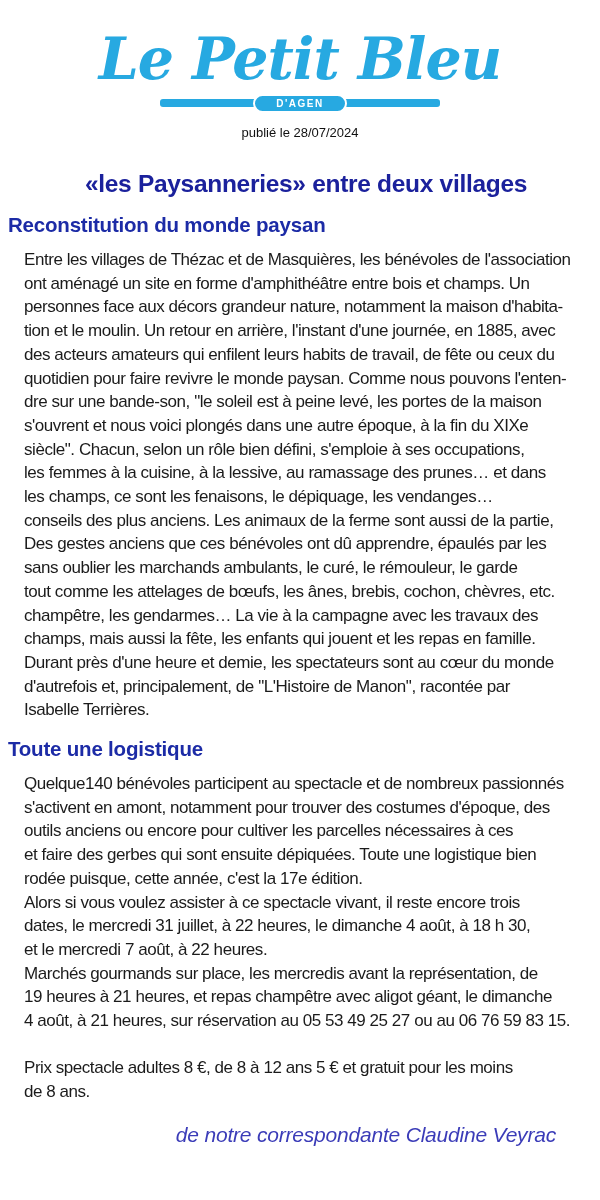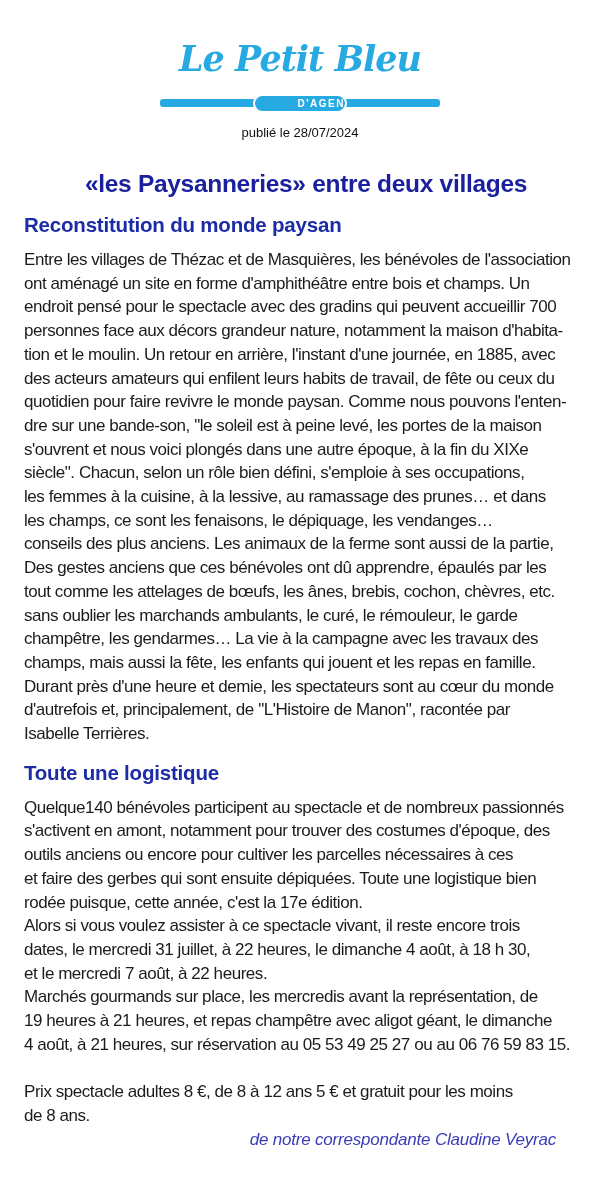--- a/index.html
+++ b/index.html
@@ -11,21 +11,21 @@
     overflow: hidden;
     font-family: "Liberation Sans", sans-serif;
     color: #1b1b1b;
   }
   
   .masthead { text-align: center; padding-top: 33px; }
   .logo {
     font-family: "DejaVu Serif", serif;
     font-style: italic;
     font-weight: bold;
-    font-size: 35px;
+    font-size: 57px;
     line-height: 52px;
     letter-spacing: -1px;
     color: var(--brand, #27a9e1);
   }
   .bar-wrap {
     position: relative;
     width: 280px;
     height: 19px;
     margin: 9px auto 0 auto;
   }
@@ -45,62 +45,62 @@
     height: 19px;
     box-sizing: border-box;
     background: var(--brand, #27a9e1);
     border: 2px solid #ffffff;
     border-radius: 10px;
     color: #ffffff;
     font-size: 10px;
     font-weight: bold;
     letter-spacing: 1.5px;
     line-height: 15px;
-    text-align: right;
+    text-align: center;
   }
   .published {
     margin-top: 12px;
     font-size: 13px;
     color: #111111;
   }
   
   .title {
     margin: 30px 0 0 12px;
     text-align: center;
     font-size: 24.5px;
     line-height: 28px;
     font-weight: bold;
     letter-spacing: -0.3px;
     color: var(--title-color, #1b219c);
   }
   .section-heading {
     margin-top: 15px;
-    padding-left: 24px;
+    padding-left: 8px;
     font-size: 20.5px;
     line-height: 24px;
     font-weight: bold;
     letter-spacing: -0.2px;
     color: var(--heading-color, #1c2ba6);
   }
   .section-body { margin-top: 11px; }
   .para + .para { margin-top: 23.7px; }
   .body-line {
     padding-left: 24px;
     font-size: 17px;
     line-height: 23.7px;
     letter-spacing: -0.45px;
     white-space: nowrap;
     color: var(--body-color, #1b1b1b);
   }
   .byline {
-    margin-top: 2px;
+    margin-top: 19px;
     padding-right: 44px;
     text-align: right;
     font-style: italic;
-    font-size: 17px;
+    font-size: 21px;
     letter-spacing: -0.2px;
     color: var(--byline-color, #3b3cb8);
   }
 </style>
 </head>
 <body>
 
 <div class="page">
 
   <div class="masthead">
@@ -113,34 +113,33 @@
   </div>
 
   <h1 class="title">«les Paysanneries» entre deux villages</h1>
 
   <div id="article-body">
       <div class="section-heading">Reconstitution du monde paysan</div>
       <div class="section-body">
         <div class="para">
           <div class="body-line">Entre les villages de Thézac et de Masquières, les bénévoles de l'association</div>
           <div class="body-line">ont aménagé un site en forme d'amphithéâtre entre bois et champs. Un</div>
-          <div class="body-line">endroit pensé pour le spectacle avec des gradins qui peuvent accueillir 700</div>
           <div class="body-line">personnes face aux décors grandeur nature, notamment la maison d'habita-</div>
           <div class="body-line">tion et le moulin. Un retour en arrière, l'instant d'une journée, en 1885, avec</div>
           <div class="body-line">des acteurs amateurs qui enfilent leurs habits de travail, de fête ou ceux du</div>
           <div class="body-line">quotidien pour faire revivre le monde paysan. Comme nous pouvons l'enten-</div>
           <div class="body-line">dre sur une bande-son, "le soleil est à peine levé, les portes de la maison</div>
           <div class="body-line">s'ouvrent et nous voici plongés dans une autre époque, à la fin du XIXe</div>
           <div class="body-line">siècle". Chacun, selon un rôle bien défini, s'emploie à ses occupations,</div>
           <div class="body-line">les femmes à la cuisine, à la lessive, au ramassage des prunes… et dans</div>
           <div class="body-line">les champs, ce sont les fenaisons, le dépiquage, les vendanges…</div>
           <div class="body-line">conseils des plus anciens. Les animaux de la ferme sont aussi de la partie,</div>
           <div class="body-line">Des gestes anciens que ces bénévoles ont dû apprendre, épaulés par les</div>
+          <div class="body-line">sans oublier les marchands ambulants, le curé, le rémouleur, le garde</div>
           <div class="body-line">tout comme les attelages de bœufs, les ânes, brebis, cochon, chèvres, etc.</div>
-          <div class="body-line">sans oublier les marchands ambulants, le curé, le rémouleur, le garde</div>
           <div class="body-line">champêtre, les gendarmes… La vie à la campagne avec les travaux des</div>
           <div class="body-line">champs, mais aussi la fête, les enfants qui jouent et les repas en famille.</div>
           <div class="body-line">Durant près d'une heure et demie, les spectateurs sont au cœur du monde</div>
           <div class="body-line">d'autrefois et, principalement, de "L'Histoire de Manon", racontée par</div>
           <div class="body-line">Isabelle Terrières.</div>
         </div>
       </div>
       <div class="section-heading">Toute une logistique</div>
       <div class="section-body">
         <div class="para">

